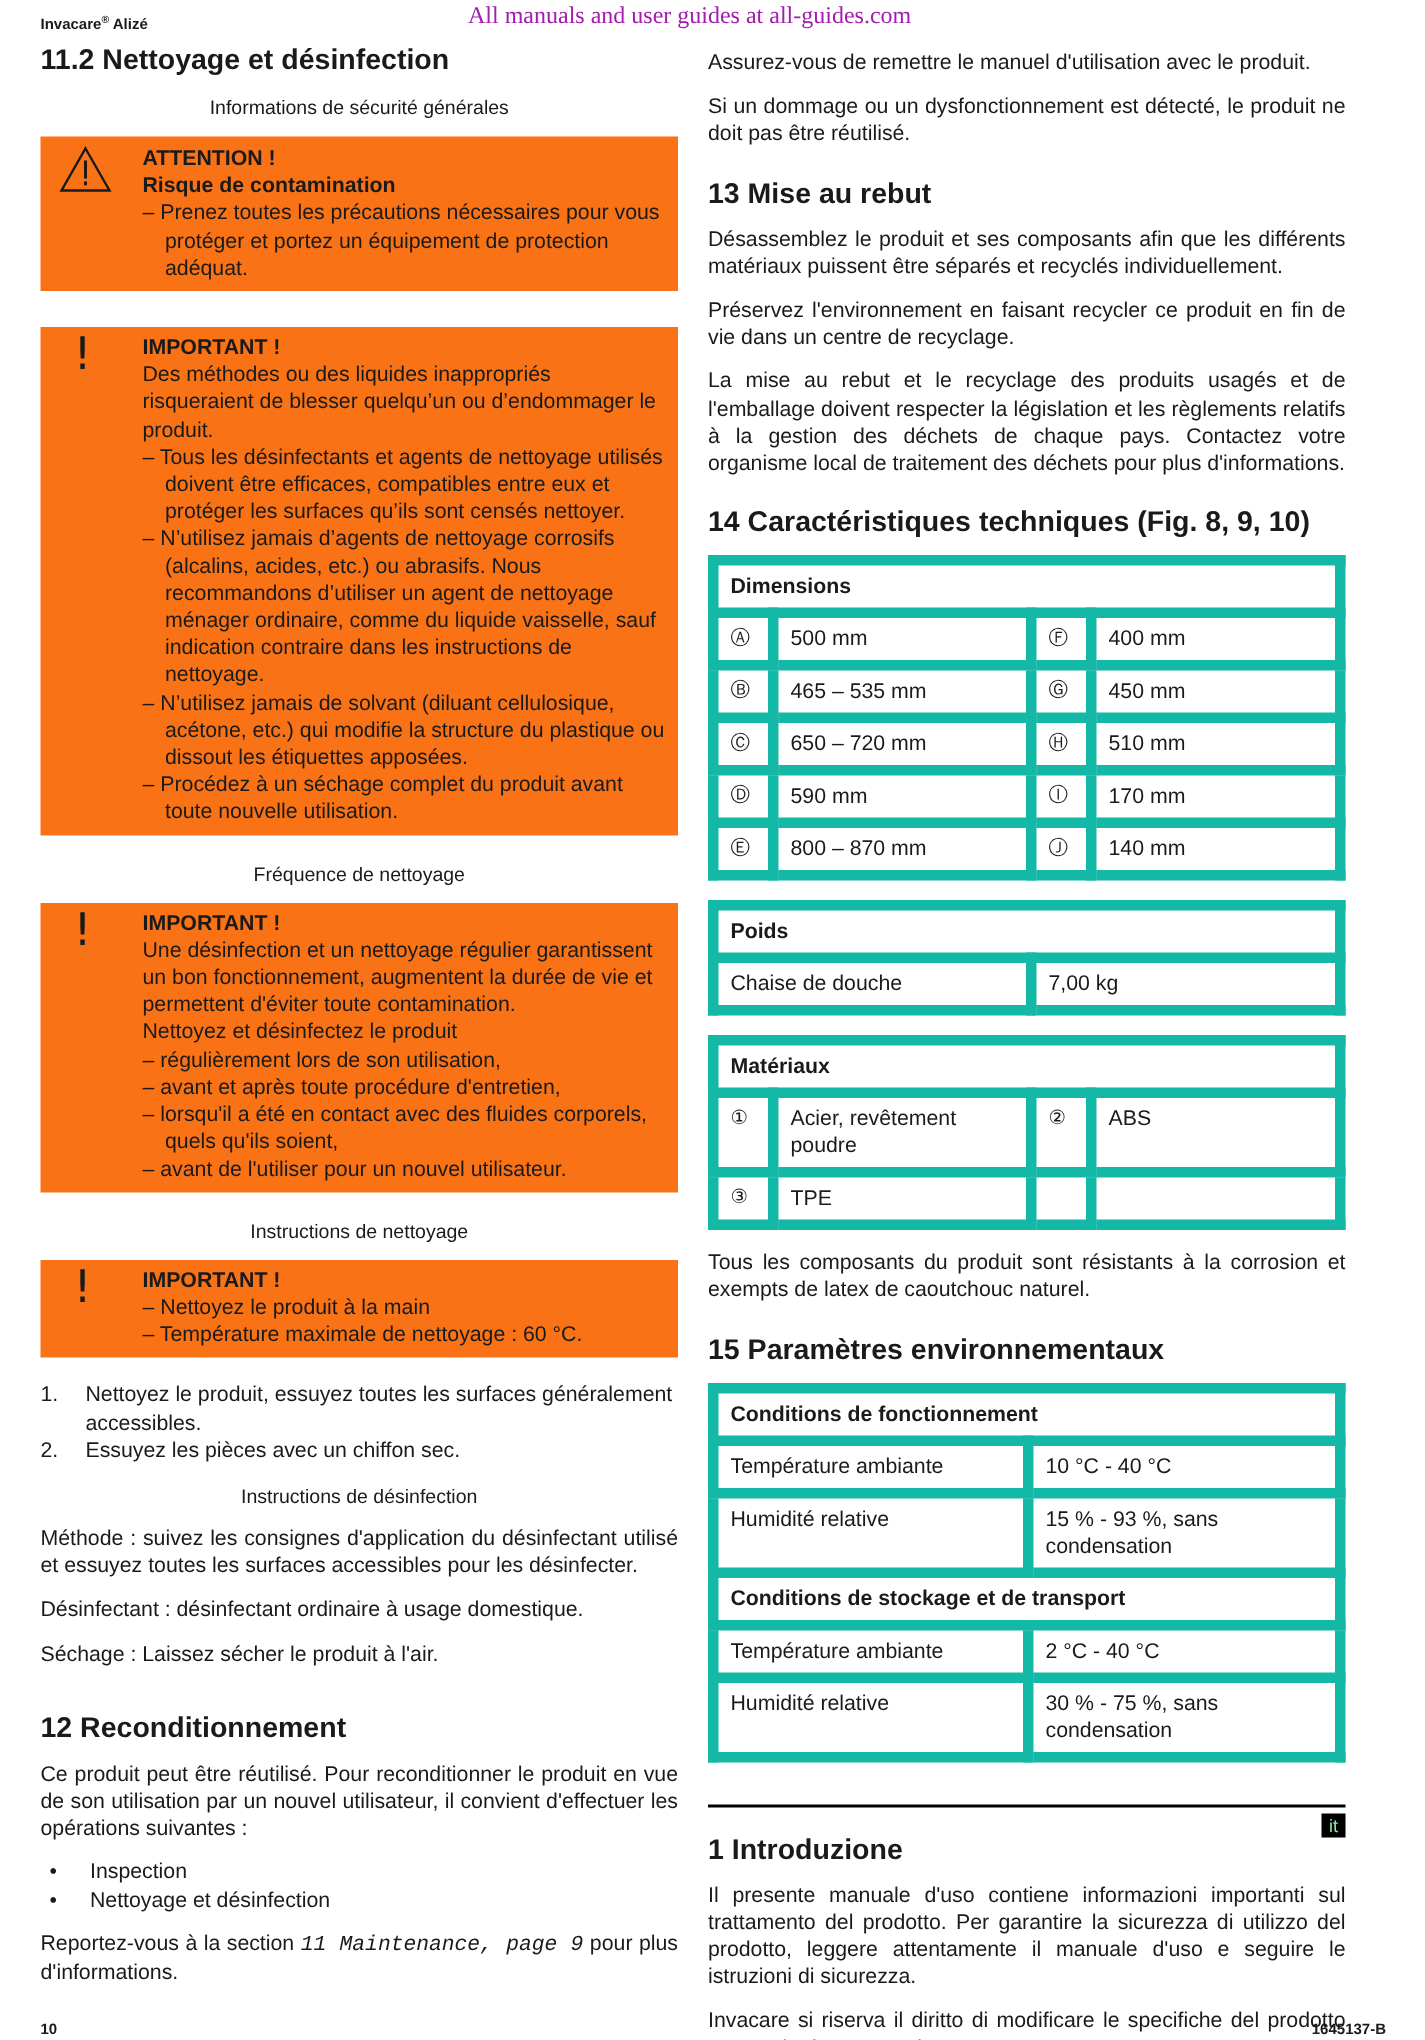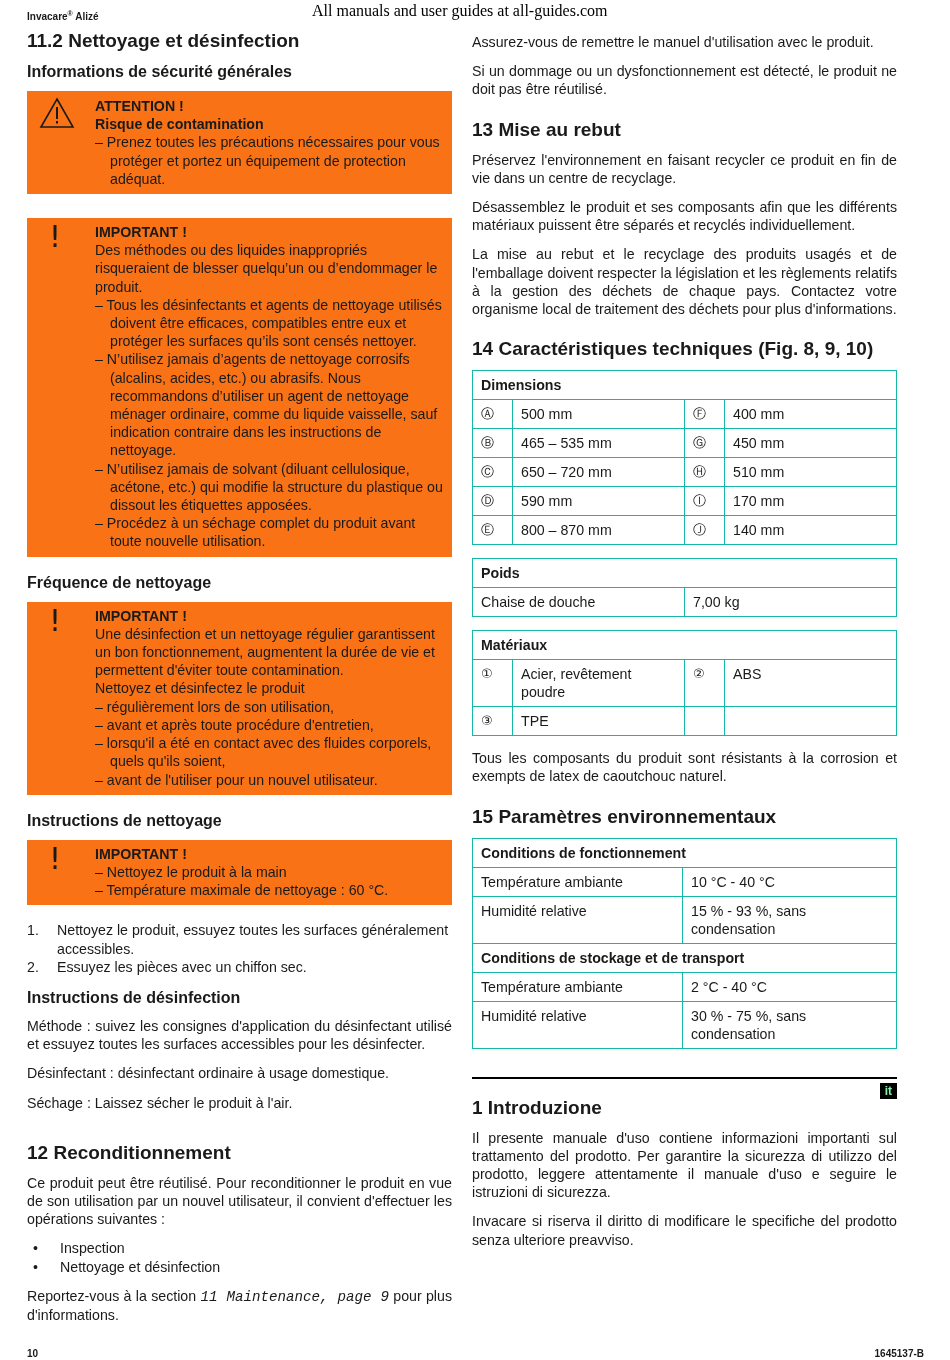--- a/index.html
+++ b/index.html
@@ -1,52 +1,52 @@
 <!DOCTYPE html>
 <html><head>
 <meta charset="utf-8">
 <style>
   * { box-sizing: border-box; margin: 0; padding: 0; }
   html, body { width: 950px; height: 1360px; background: #ffffff; overflow: hidden; }
   body { position: relative; font-family: "Liberation Sans", "DejaVu Sans", sans-serif; color: #1a1a1a; font-size: 14.2px; line-height: 18.2px; }
 
   .hdr-left { position: absolute; left: 27px; top: 5px; font-size: 10px; font-weight: bold; font-family: "Liberation Sans", sans-serif; }
   .hdr-left sup { font-size: 7px; }
-  .watermark { position: absolute; left: 312px; top: 2px; font-family: "Liberation Serif", serif; font-size: 16px; color: #000000; }
+  .watermark { position: absolute; left: 312px; top: 2px; font-family: "Liberation Serif", serif; font-size: 16px; color: #a21caf; }
   .ftr-left { position: absolute; left: 27px; top: 1345px; font-size: 10px; font-weight: bold; }
   .ftr-right { position: absolute; right: 26px; top: 1345px; font-size: 10px; font-weight: bold; }
 
   .col { position: absolute; top: 30px; }
   .col-left { left: 27px; width: 425px; }
   .col-right { left: 472px; width: 425px; }
 
   h2 { font-size: 19px; line-height: 22px; font-weight: bold; margin: 0 0 10px 0; }
-  h3 { font-size: 16px; line-height: 19px; font-weight: bold; margin: 0 0 10px 0; }
+  h3 { font-size: 13px; line-height: 19px; font-weight: normal; margin: 0 0 10px 0; text-align: center; }
   p { margin: 0 0 11px 0; text-align: justify; }
 
   .notice { background: #f97316; padding: 5px 8px 6px 68px; position: relative; margin-bottom: 16px; }
   .notice .sym { position: absolute; left: 12px; top: 6px; }
   .notice .sym-excl { position: absolute; left: 22px; top: 4px; font-size: 30px; font-weight: normal; line-height: 30px; font-family: "DejaVu Sans", sans-serif; }
   .notice .ttl { font-weight: bold; }
   .dash { padding-left: 15px; text-indent: -15px; }
   .dash::before { content: "– "; }
 
   .olist .row { display: flex; }
   .olist .num { width: 30px; flex: none; }
   .ulist { margin: 0 0 11px 0; }
   .ulist .row { display: flex; }
   .ulist .bul { width: 33px; flex: none; padding-left: 6px; }
 
   table { border-collapse: collapse; width: 425px; margin-bottom: 13px; }
-  td { border: 1px solid #14b8a6; padding: 5px 8px 5px 8px; vertical-align: top; line-height: 18px; }
+  td { border: 7px solid #14b8a6; padding: 5px 8px 5px 8px; vertical-align: top; line-height: 18px; }
   td.th { font-weight: bold; }
   td.circ { width: 40px; font-family: "DejaVu Sans", sans-serif; font-size: 13px; }
   td.val { width: 172px; }
   .lang-rule { border-top: 2px solid #000; margin-top: 16px; position: relative; height: 0; }
-  .lang-badge { position: absolute; right: 0; top: 4px; background: #000; color: #86efac; font-weight: bold; font-size: 12px; padding: 0 5px; line-height: 16px; }
+  .lang-badge { position: absolute; right: 0; top: 4px; background: #000; color: #86efac; font-weight: normal; font-size: 12px; padding: 0 5px; line-height: 16px; }
   em { font-style: italic; font-family: Liberation Mono, monospace; }
 </style>
 </head>
 <body>
 
 <div class="hdr-left"><span>Invacare</span><sup>®</sup> <span>Alizé</span></div>
 <div class="watermark">All manuals and user guides at all-guides.com</div>
 
 <div class="col col-left">
   <h2>11.2  Nettoyage et désinfection</h2>
@@ -124,22 +124,22 @@
       </div>
   </div>
   <p><span>Reportez-vous à la section </span><em>11 Maintenance, page  9</em><span>  pour plus d'informations.</span></p>
 </div>
 
 <div class="col col-right" style="top:33px;">
   <p>Assurez-vous de remettre le manuel d'utilisation avec le produit.</p>
   <p style="margin-bottom:20px;">Si un dommage ou un dysfonctionnement est détecté, le produit ne doit pas être réutilisé.</p>
 
   <h2>13  Mise au rebut</h2>
+  <p>Désassemblez le produit et ses composants afin que les différents matériaux puissent être séparés et recyclés individuellement.</p>
   <p>Préservez l'environnement en faisant recycler ce produit en fin de vie dans un centre de recyclage.</p>
-  <p>Désassemblez le produit et ses composants afin que les différents matériaux puissent être séparés et recyclés individuellement.</p>
   <p style="margin-bottom:20px;">La mise au rebut et le recyclage des produits usagés et de l'emballage doivent respecter la législation et les règlements relatifs à la gestion des déchets de chaque pays.  Contactez votre organisme local de traitement des déchets pour plus d'informations.</p>
 
   <h2>14  Caractéristiques techniques (Fig. 8, 9, 10)</h2>
 
   <table>
     <tbody>
         <tr>
           <td class="th" colspan="4">Dimensions</td>
         </tr>
     <tr>

